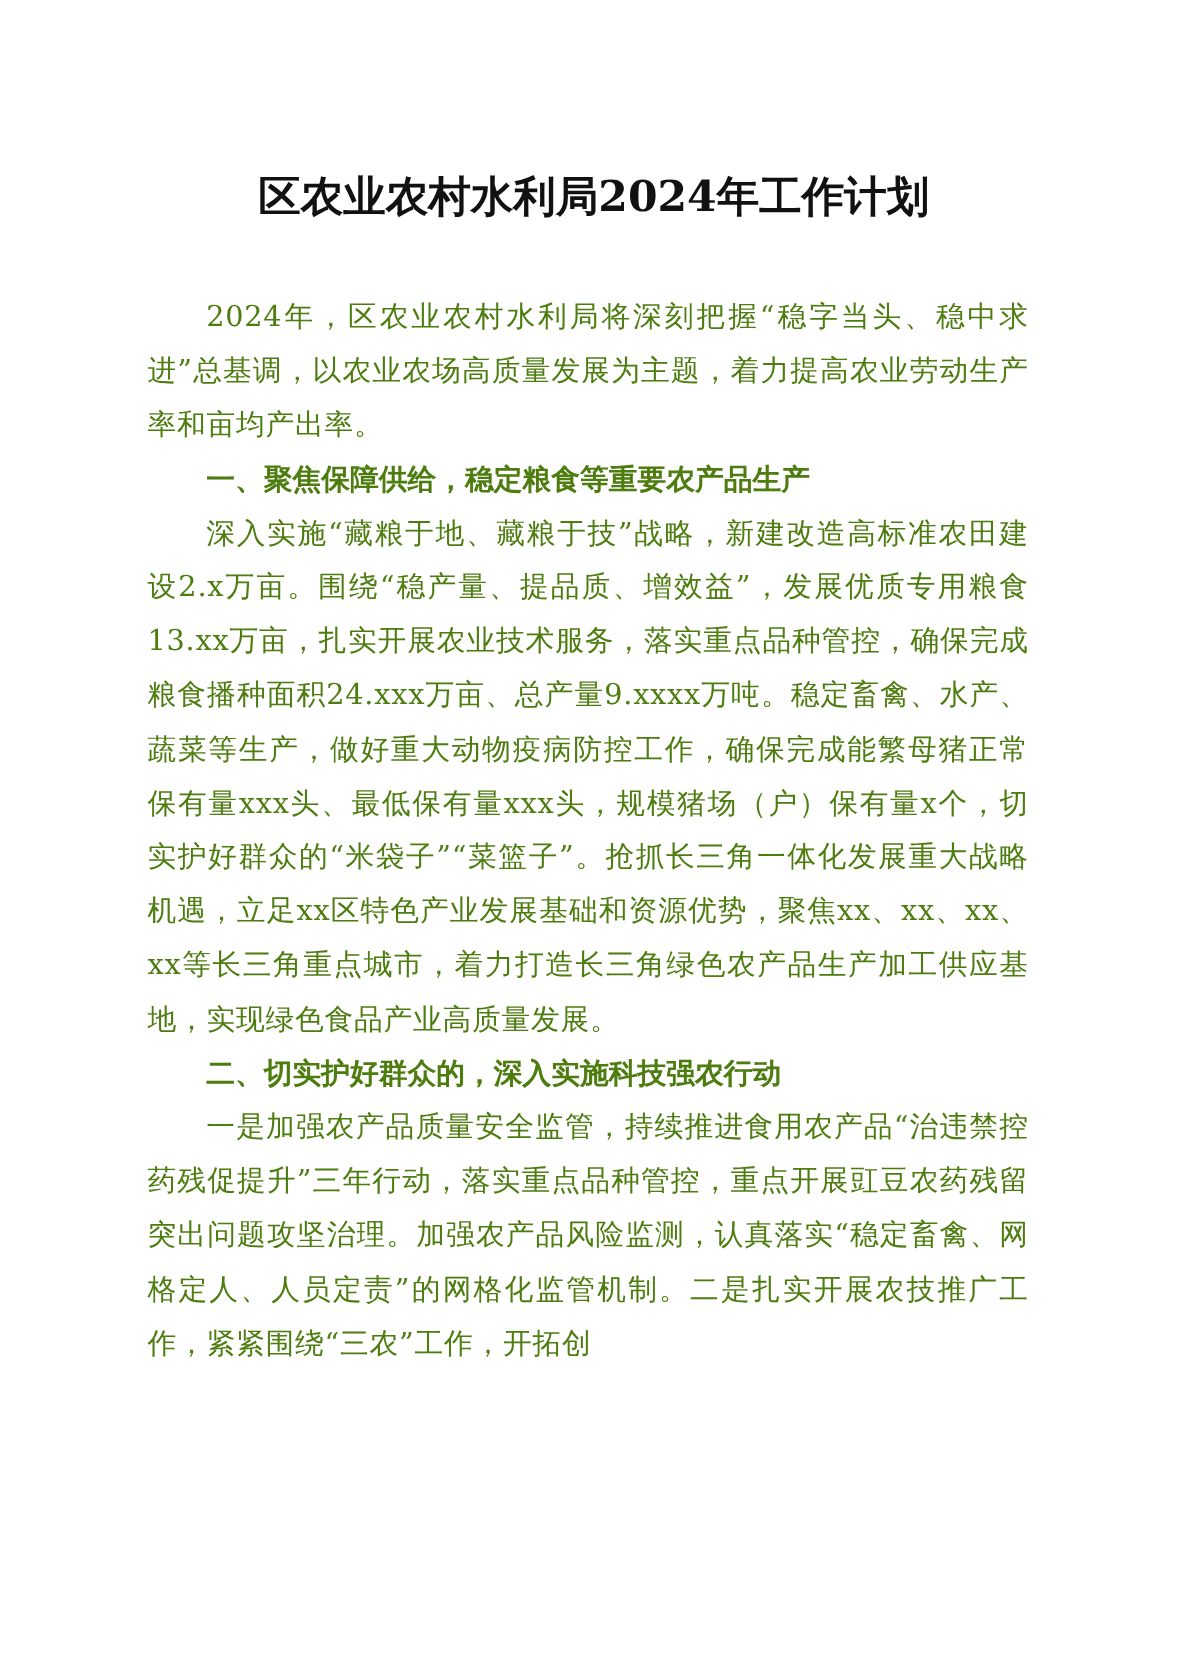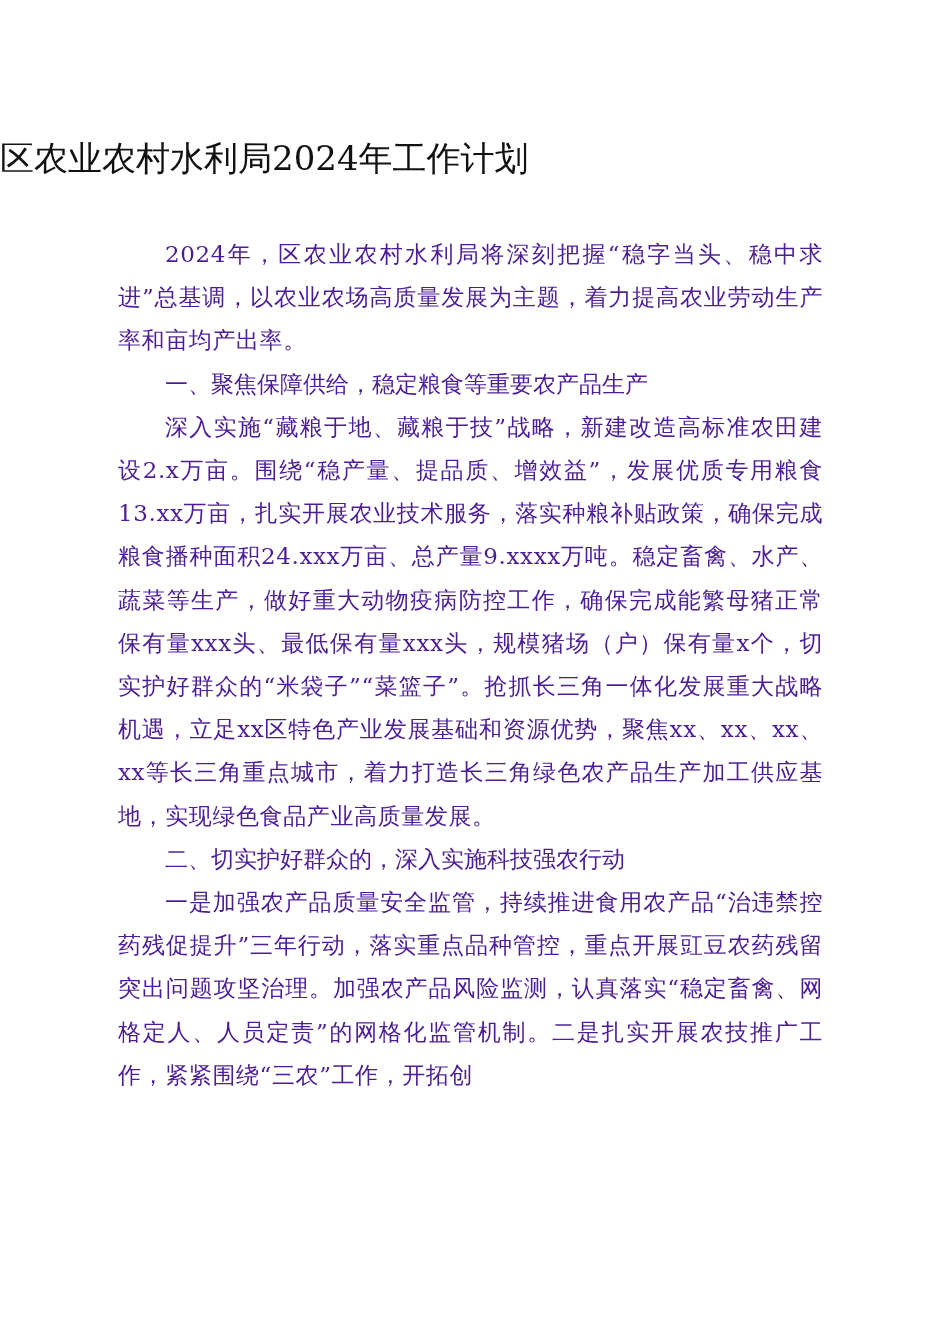--- a/index.html
+++ b/index.html
@@ -20,58 +20,59 @@
       top: 0;
       width: 950px;
       height: 1344px;
       background: #ffffff;
     }
     .title {
       position: absolute;
       left: 0;
       top: 134px;
       width: 950px;
+      text-align: center;
       font-family: "DejaVu Serif", "Liberation Serif", serif;
-      font-weight: normal;
+      font-weight: bold;
       font-size: 34px;
       line-height: 48px;
       letter-spacing: 0px;
       color: #111;
     }
     .body-text {
       position: absolute;
       left: 118px;
       top: 233px;
       width: 705px;
       font-family: "DejaVu Serif", "Liberation Serif", serif;
       font-size: 23px;
       line-height: 43.2px;
-      color: #4c1d95;
+      color: #4d7c0f;
     }
     .body-text p {
       margin: 0;
       text-indent: 47px;
       text-align: justify;
       text-justify: inter-character;
       letter-spacing: 0.6px;
     }
     .body-text p.heading {
       font-family: "DejaVu Sans", "Liberation Sans", sans-serif;
-      font-weight: normal;
+      font-weight: bold;
       font-size: 23px;
       letter-spacing: 0px;
       text-align: left;
     }
   </style>
 </head>
 <body>
 
 <div class="page">
   <div class="title">区农业农村水利局2024年工作计划</div>
 
   <div class="body-text">
     <p>2024年，区农业农村水利局将深刻把握“稳字当头、稳中求进”总基调，以农业农场高质量发展为主题，着力提高农业劳动生产率和亩均产出率。</p>
     <p class="heading">一、聚焦保障供给，稳定粮食等重要农产品生产</p>
-    <p>深入实施“藏粮于地、藏粮于技”战略，新建改造高标准农田建设2.x万亩。围绕“稳产量、提品质、增效益”，发展优质专用粮食13.xx万亩，扎实开展农业技术服务，落实种粮补贴政策，确保完成粮食播种面积24.xxx万亩、总产量9.xxxx万吨。稳定畜禽、水产、蔬菜等生产，做好重大动物疫病防控工作，确保完成能繁母猪正常保有量xxx头、最低保有量xxx头，规模猪场（户）保有量x个，切实护好群众的“米袋子”“菜篮子”。抢抓长三角一体化发展重大战略机遇，立足xx区特色产业发展基础和资源优势，聚焦xx、xx、xx、xx等长三角重点城市，着力打造长三角绿色农产品生产加工供应基地，实现绿色食品产业高质量发展。</p>
+    <p>深入实施“藏粮于地、藏粮于技”战略，新建改造高标准农田建设2.x万亩。围绕“稳产量、提品质、增效益”，发展优质专用粮食13.xx万亩，扎实开展农业技术服务，落实重点品种管控，确保完成粮食播种面积24.xxx万亩、总产量9.xxxx万吨。稳定畜禽、水产、蔬菜等生产，做好重大动物疫病防控工作，确保完成能繁母猪正常保有量xxx头、最低保有量xxx头，规模猪场（户）保有量x个，切实护好群众的“米袋子”“菜篮子”。抢抓长三角一体化发展重大战略机遇，立足xx区特色产业发展基础和资源优势，聚焦xx、xx、xx、xx等长三角重点城市，着力打造长三角绿色农产品生产加工供应基地，实现绿色食品产业高质量发展。</p>
     <p class="heading">二、切实护好群众的，深入实施科技强农行动</p>
     <p>一是加强农产品质量安全监管，持续推进食用农产品“治违禁控药残促提升”三年行动，落实重点品种管控，重点开展豇豆农药残留突出问题攻坚治理。加强农产品风险监测，认真落实“稳定畜禽、网格定人、人员定责”的网格化监管机制。二是扎实开展农技推广工作，紧紧围绕“三农”工作，开拓创</p>
   </div>
 </div>
 
 </body></html>

